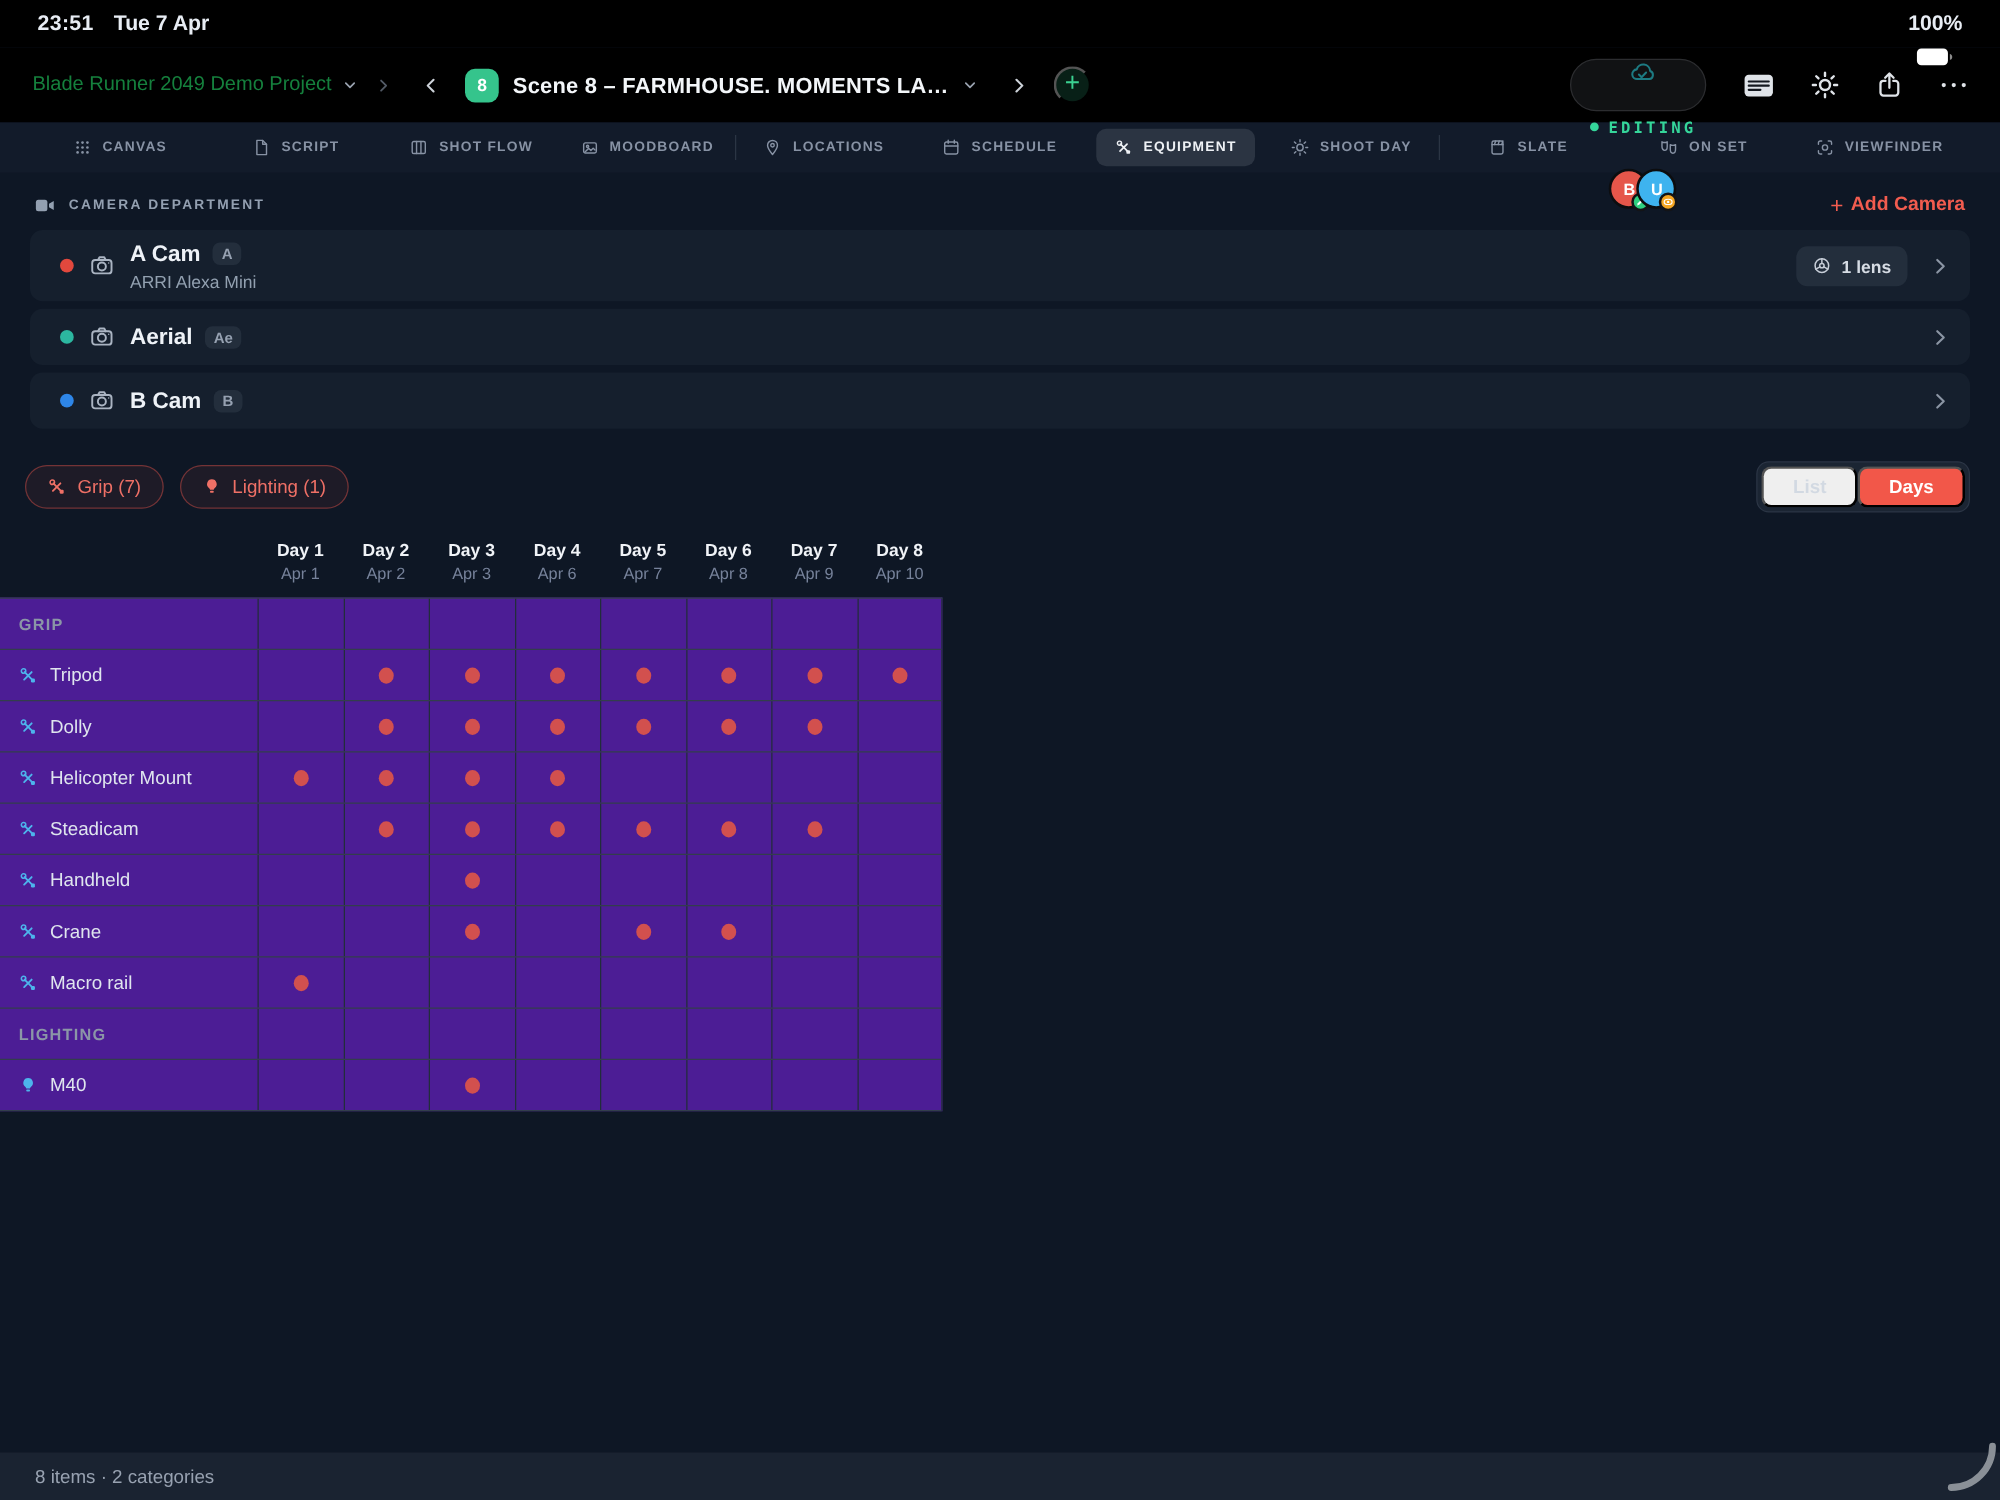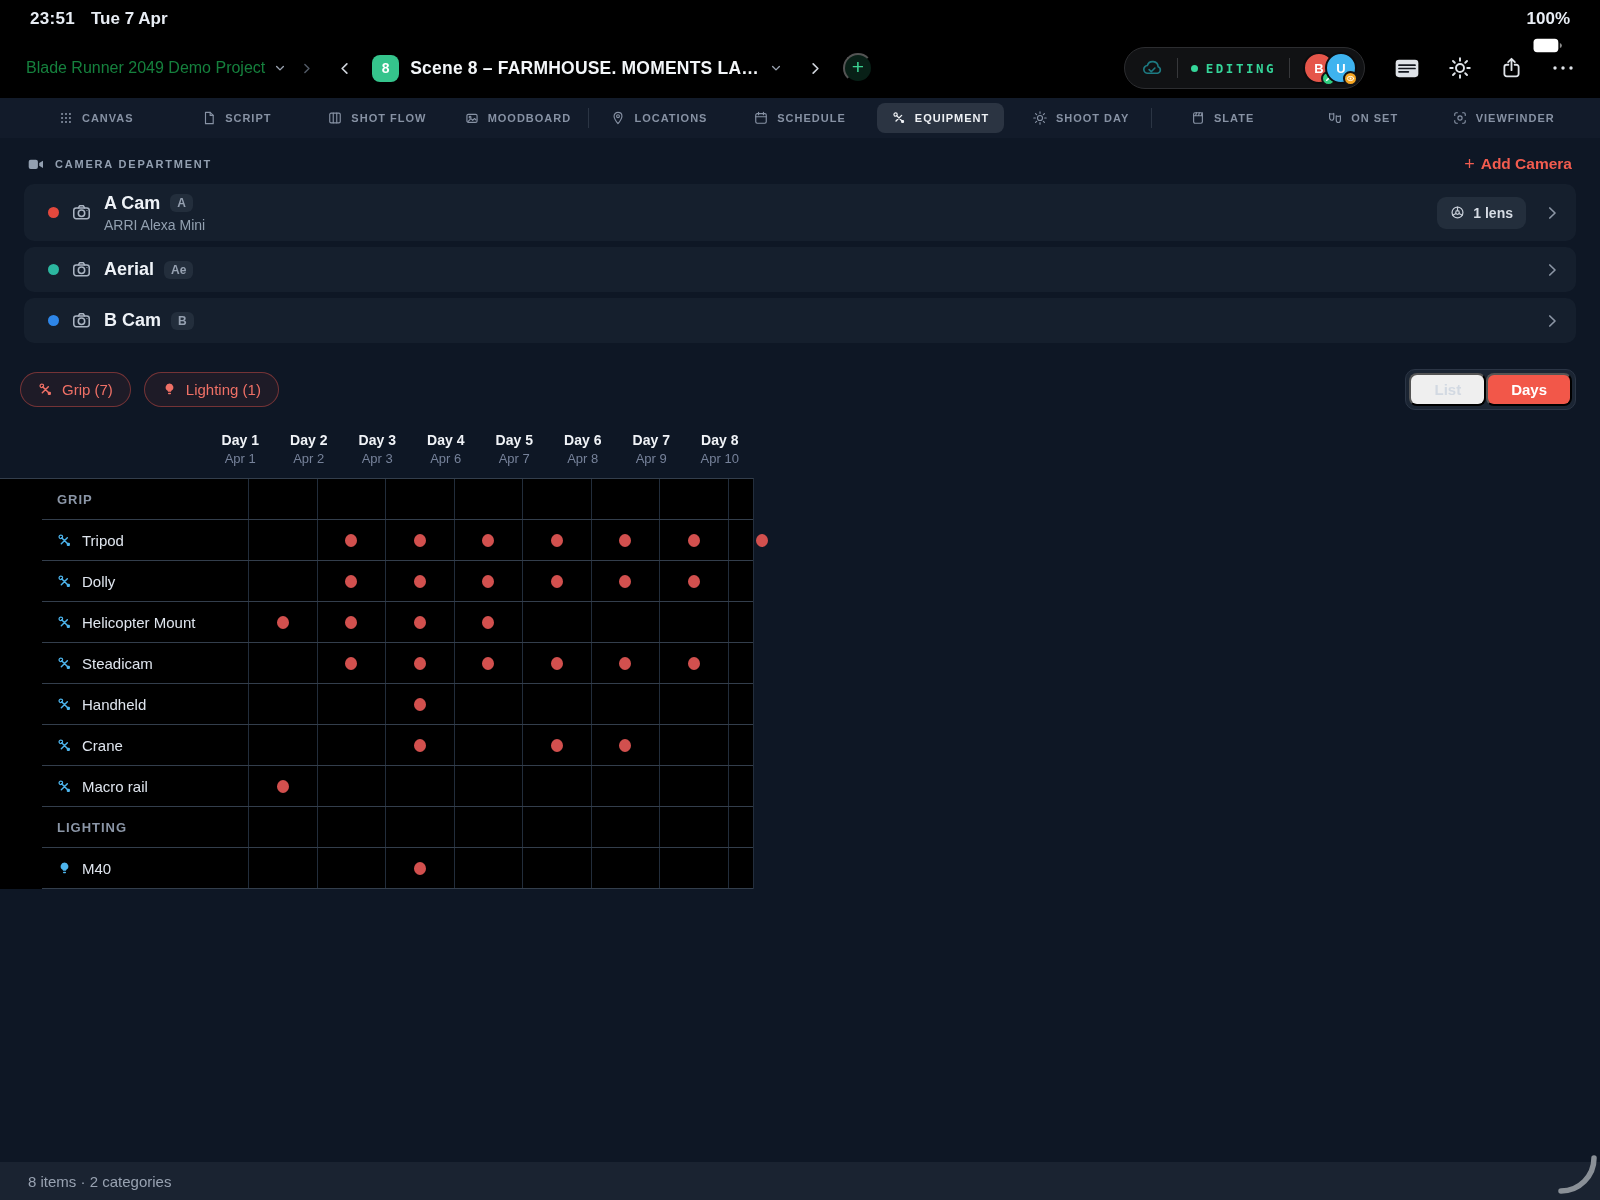--- a/index.html
+++ b/index.html
@@ -28,21 +28,21 @@
   .nav-sep { width:14px; }
   .scene-group { display:flex; align-items:center; gap:11px; margin-left:20px; }
   .scene-badge { width:27px; height:27px; border-radius:8px; background:#35c48c; color:#fff;
     font-weight:700; font-size:14px; display:flex; align-items:center; justify-content:center; }
   .scene-title { font-size:17.5px; font-weight:700; color:#f3f6f9; letter-spacing:.2px; }
   .plus-btn { width:30px; height:30px; border-radius:50%; background:rgba(52,199,142,.16);
     color:#3bd191; font-size:21px; font-weight:500; display:flex; align-items:center;
     justify-content:center; margin-left:20px; padding-bottom:2px; }
   .nav-right { margin-left:auto; display:flex; align-items:center; gap:30px; }
   .collab-pill { display:flex; align-items:center; gap:13px; background:#111214;
-    border:1px solid #2c2d30; border-radius:24px; height:42px; padding:0 7px 0 15px; }
+    border:1px solid #2c2d30; border-radius:24px; height:42px; padding:0 7px 0 15px;flex-direction:column; }
   .pill-div { width:1px; height:20px; background:#37383b; }
   .editing-wrap { display:flex; align-items:center; gap:8px; }
   .editing-dot { width:7px; height:7px; border-radius:50%; background:#35d69a; }
   .editing-label { color:#35d69a; font-family:"DejaVu Sans Mono", monospace;
     font-size:12.5px; font-weight:700; letter-spacing:2.5px; }
   .avatars { display:flex; }
   .avatar { width:32px; height:32px; border-radius:50%; color:#fff; font-weight:700;
     font-size:13px; display:flex; align-items:center; justify-content:center;
     position:relative; border:2px solid #0c0d0f; }
   .avatar + .avatar { margin-left:-10px; }
@@ -95,21 +95,21 @@
   .toggle-opt { padding:6px 23px; border-radius:8px; font-size:15px; font-weight:700;
     color:#d2d9e2; cursor:default; }
   .toggle-opt.active { color:#fff; }
 
   
   .grid-wrap { margin-top:14px; width:754px; }
   .grid-header { display:grid; grid-template-columns:206px repeat(8, 68.5px); padding:8px 0 12px; }
   .day-col { text-align:center; }
   .day-label { font-size:14px; font-weight:700; color:#f0f3f7; }
   .day-date { font-size:13px; color:#76829a; margin-top:3px; }
-  .grid-table { border-top:1px solid #333e4c; background:#000000; border-right:1px solid #232e3d;padding-left:42px; }
+  .grid-table { border-top:1px solid #333e4c; background:#4c1d95; border-right:1px solid #232e3d; }
   .grid-row { display:grid; grid-template-columns:206px repeat(8, 68.5px); height:41px;
     border-bottom:1px solid #333e4c; }
   .g-cell { border-left:1px solid #222d3b; display:flex; align-items:center; justify-content:center; }
   .g-cell.first { border-left:none; }
   .label-cell { display:flex; align-items:center; padding-left:15px; justify-content:flex-start; }
   .section-label { color:#8b96a7; font-size:13px; font-weight:600; letter-spacing:1px; }
   .item-label { color:#dfe5ee; font-size:15px; margin-left:10px; }
   .tool-ic { color:#4db4ec; }
   .use-dot { width:12px; height:13px; border-radius:50%; }
 

